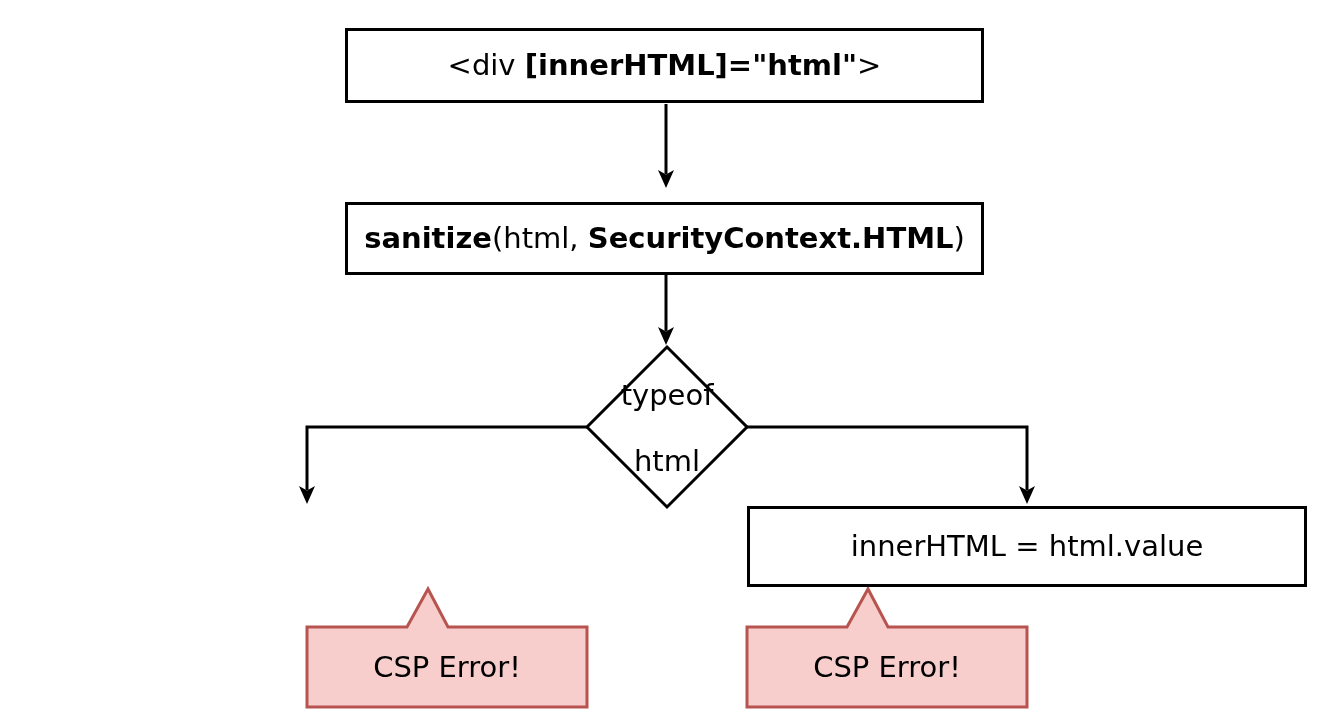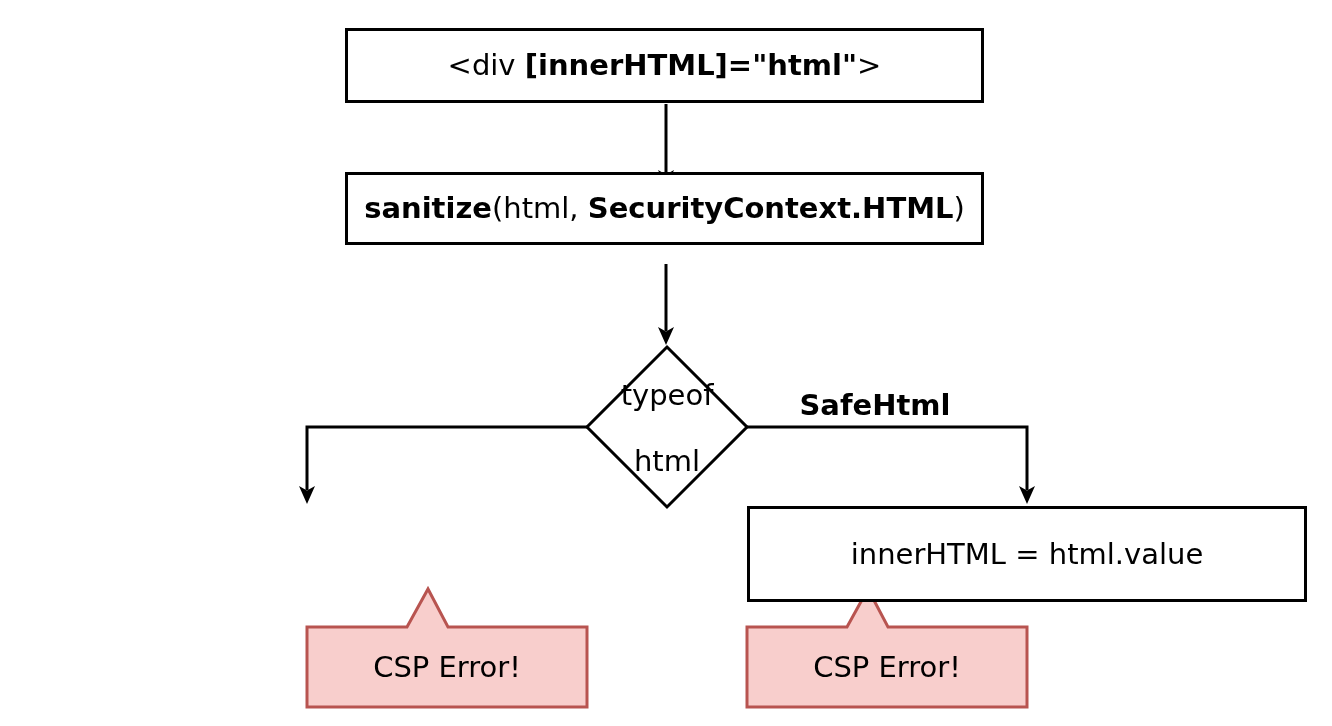--- a/index.html
+++ b/index.html
@@ -70,32 +70,31 @@
     </g>
 
     <path class="bubble" d="M307,627 L407,627 L428,589 L448,627 L587,627 L587,707 L307,707 Z"></path>
     <path class="bubble" d="M747,627 L847,627 L868,589 L888,627 L1027,627 L1027,707 L747,707 Z"></path>
   </svg>
 
   <div class="box" style="left:345px; top:28px; width:639px; height:75px;">
     <span class="t"><span>&lt;div </span><b>[innerHTML]="html"</b><span>&gt;</span></span>
   </div>
 
-  <div class="box" style="left:345px; top:172px; width:639px; height:73px;">
+  <div class="box" style="left:345px; top:202px; width:639px; height:73px;">
     <span class="t"><b>sanitize</b><span>(html, </span><b>SecurityContext.HTML</b><span>)</span></span>
   </div>
 
   <div class="overlay-text diamond-text" style="left:587px; top:388px; width:160px; height:80px;">
     <div>typeof</div>
     <div>html</div>
   </div>
 
-  <div class="branch-label" style="left:775px; top:388px; width:200px;">SafeHtml</div>
 
 
-  <div class="box" style="left:747px; top:506px; width:560px; height:96px;">
+  <div class="box" style="left:747px; top:506px; width:560px; height:81px;">
     <span class="t">innerHTML = html.value</span>
   </div>
 
   <div class="overlay-text" style="left:307px; top:627px; width:280px; height:80px;">CSP Error!</div>
   <div class="overlay-text" style="left:747px; top:627px; width:280px; height:80px;">CSP Error!</div>
 
 </div>
 
 </body></html>

